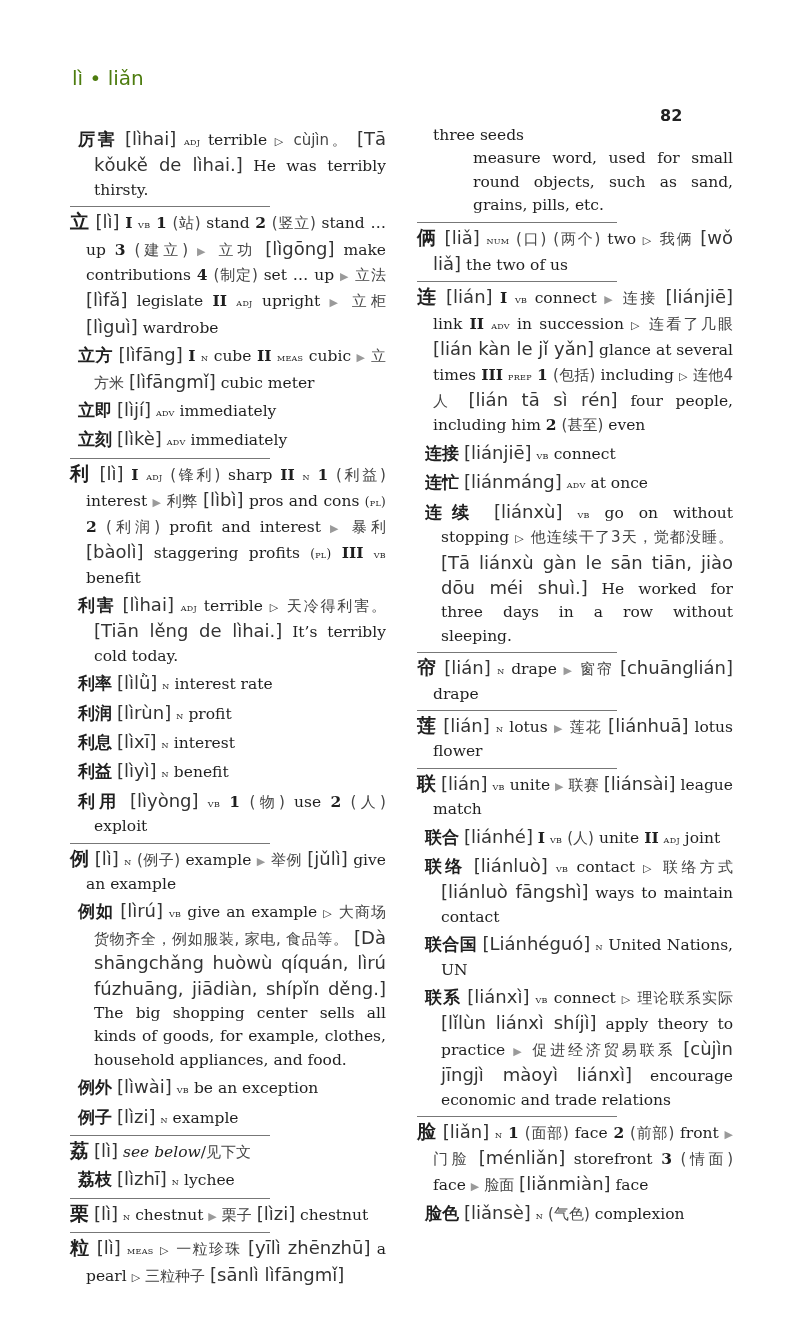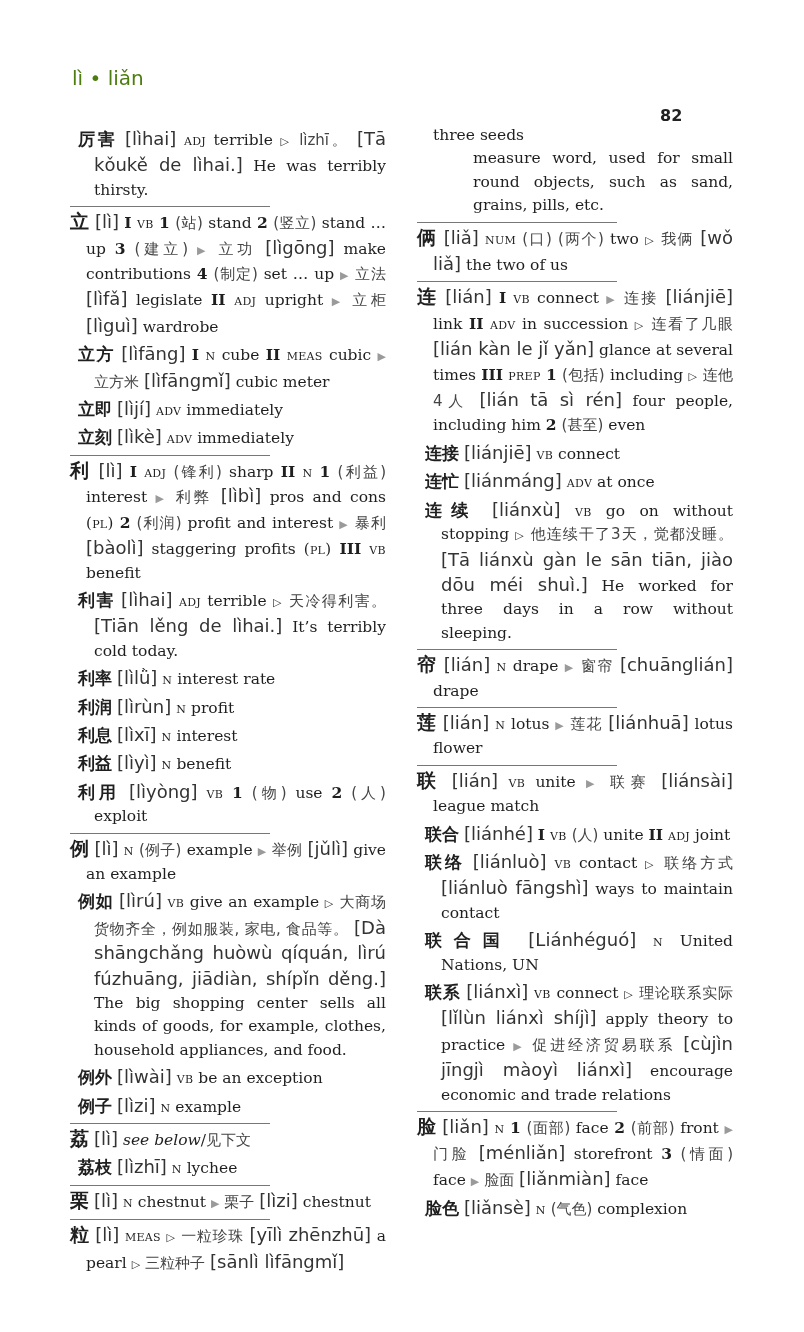--- a/index.html
+++ b/index.html
@@ -14,34 +14,34 @@
   .col-right { left: 417px; }
   .entry { position: relative; }
   .entry.head { padding-left: 16px; text-indent: -16px; text-align: justify; }
   .entry.sub { padding-left: 24px; text-indent: -16px; text-align: justify; margin-top: 3px; }
   .entry.note { padding-left: 56px; text-align: justify; }
   .entry.cont { padding-left: 16px; text-align: justify; }
   .rule { height: 0; border-top: 1.5px solid #777; width: 200px; margin: 4px 0 3px 0; }
   .hw { font-family: "DejaVu Sans", "Liberation Sans", sans-serif; font-weight: bold; font-size: 19px; }
   .hw-sub { font-family: "DejaVu Sans", "Liberation Sans", sans-serif; font-size: 17px; font-weight: 600; }
   .pinyin { font-family: "DejaVu Sans", "Liberation Sans", sans-serif; font-size: 18px; color: #333; }
-  .pos { font-variant: small-caps; font-size: 15px; letter-spacing: 0.3px; }
+  .pos { font-variant: small-caps; font-size: 12px; letter-spacing: 0.3px; }
   .zh { font-family: "DejaVu Sans", "Liberation Sans", sans-serif; color: #444; font-size: 15px; }
   .tri-filled { color: #9a9a9a; font-size: 11px; }
   .tri-open { color: #222; font-size: 11px; }
   .b { font-weight: bold; }
 </style>
 </head>
 <body>
 
 <div class="running-head">lì • liǎn</div>
 <div class="page-number">82</div>
 
 <div class="col col-left" id="left-col">
-    <div class="entry sub"><span class="hw-sub">厉害</span> <span class="pinyin">[lìhai]</span> <span class="pos">adj</span> terrible <span class="tri-open">▷</span> <span class="zh">lìzhī。</span> <span class="pinyin">[Tā kǒukě de lìhai.]</span> He was terribly thirsty.</div>
+    <div class="entry sub"><span class="hw-sub">厉害</span> <span class="pinyin">[lìhai]</span> <span class="pos">adj</span> terrible <span class="tri-open">▷</span> <span class="zh">cùjìn。</span> <span class="pinyin">[Tā kǒukě de lìhai.]</span> He was terribly thirsty.</div>
     <div class="rule"></div>
     <div class="entry head"><span class="hw">立</span> <span class="pinyin">[lì]</span> <span class="b">I</span> <span class="pos">vb</span> <span class="b">1</span> <span class="zh">(站)</span> stand <span class="b">2</span> <span class="zh">(竖立)</span> stand … up <span class="b">3</span> <span class="zh">(建立)</span> <span class="tri-filled">▶</span> <span class="zh">立功</span> <span class="pinyin">[lìgōng]</span> make contributions <span class="b">4</span> <span class="zh">(制定)</span> set … up <span class="tri-filled">▶</span> <span class="zh">立法</span> <span class="pinyin">[lìfǎ]</span> legislate <span class="b">II</span> <span class="pos">adj</span> upright <span class="tri-filled">▶</span> <span class="zh">立柜</span> <span class="pinyin">[lìguì]</span> wardrobe</div>
     <div class="entry sub"><span class="hw-sub">立方</span> <span class="pinyin">[lìfāng]</span> <span class="b">I</span> <span class="pos">n</span> cube <span class="b">II</span> <span class="pos">meas</span> cubic <span class="tri-filled">▶</span> <span class="zh">立方米</span> <span class="pinyin">[lìfāngmǐ]</span> cubic meter</div>
     <div class="entry sub"><span class="hw-sub">立即</span> <span class="pinyin">[lìjí]</span> <span class="pos">adv</span> immediately</div>
     <div class="entry sub"><span class="hw-sub">立刻</span> <span class="pinyin">[lìkè]</span> <span class="pos">adv</span> immediately</div>
     <div class="rule"></div>
     <div class="entry head"><span class="hw">利</span> <span class="pinyin">[lì]</span> <span class="b">I</span> <span class="pos">adj</span> <span class="zh">(锋利)</span> sharp <span class="b">II</span> <span class="pos">n</span> <span class="b">1</span> <span class="zh">(利益)</span> interest <span class="tri-filled">▶</span> <span class="zh">利弊</span> <span class="pinyin">[lìbì]</span> pros and cons <span class="pos">(pl)</span> <span class="b">2</span> <span class="zh">(利润)</span> profit and interest <span class="tri-filled">▶</span> <span class="zh">暴利</span> <span class="pinyin">[bàolì]</span> staggering profits <span class="pos">(pl)</span> <span class="b">III</span> <span class="pos">vb</span> benefit</div>
     <div class="entry sub"><span class="hw-sub">利害</span> <span class="pinyin">[lìhai]</span> <span class="pos">adj</span> terrible <span class="tri-open">▷</span> <span class="zh">天冷得利害。</span> <span class="pinyin">[Tiān lěng de lìhai.]</span> It’s terribly cold today.</div>
     <div class="entry sub"><span class="hw-sub">利率</span> <span class="pinyin">[lìlǜ]</span> <span class="pos">n</span> interest rate</div>
     <div class="entry sub"><span class="hw-sub">利润</span> <span class="pinyin">[lìrùn]</span> <span class="pos">n</span> profit</div>

